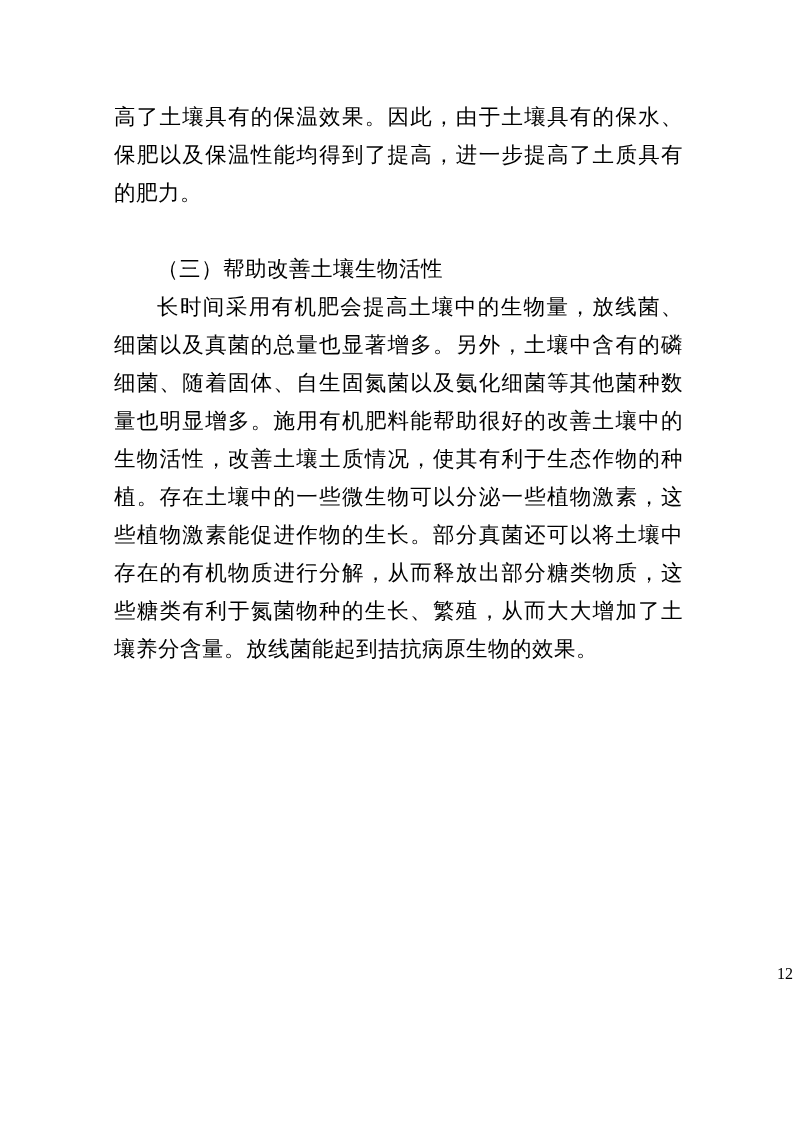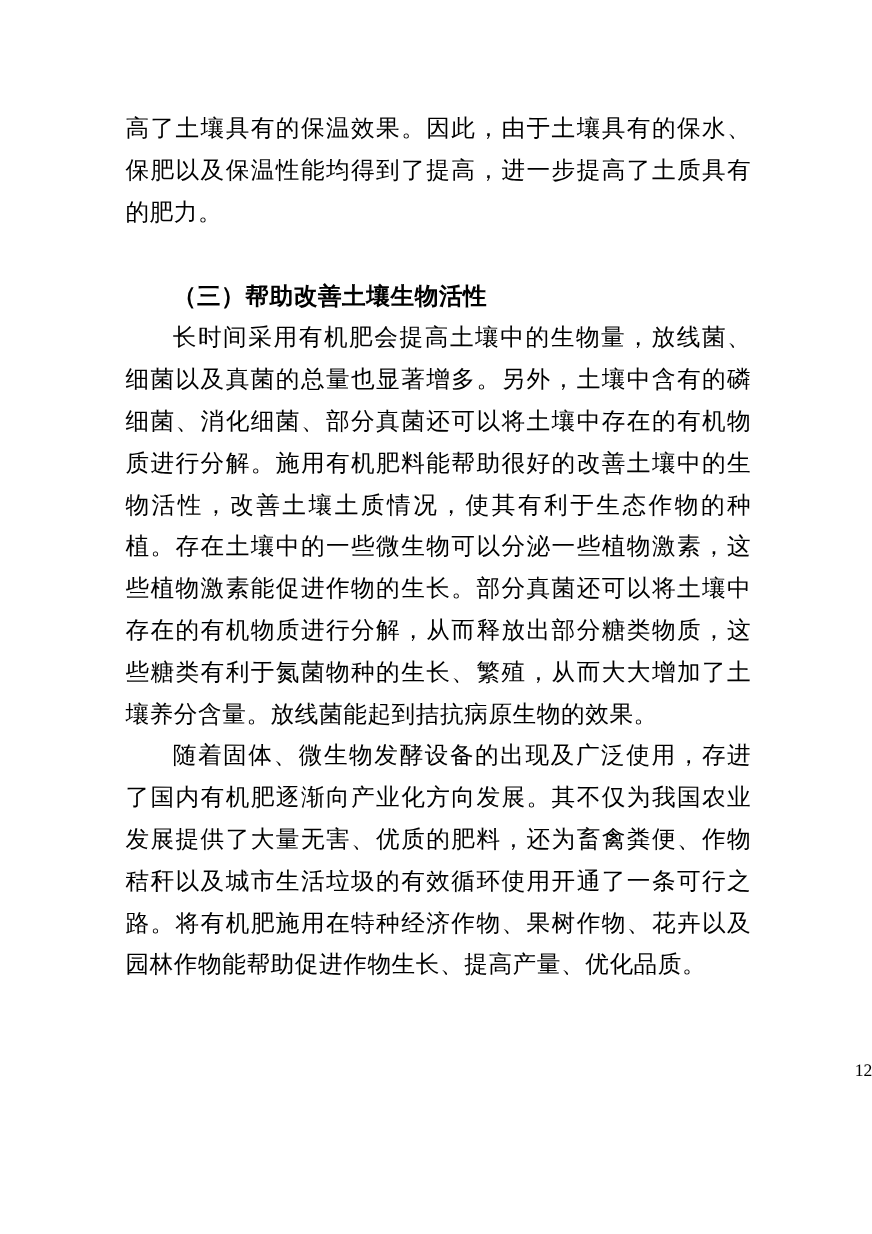--- a/index.html
+++ b/index.html
@@ -29,21 +29,21 @@
   }
   .para-indent {
     text-indent: 2em;
   }
   .section-heading {
     margin: 0;
     margin-top: 38px !important;
     font-size: 21.5px;
     line-height: 38px;
     text-indent: 2em;
-    font-weight: bold;
+    font-weight: normal;
   }
   .footer {
     position: absolute;
     left: 0;
     right: 0;
     bottom: 62px;
     text-align: right;
   }
   .page-number {
     font-size: 16px;
@@ -54,22 +54,21 @@
 </style>
 </head>
 <body>
 
 <div class="page">
   <div class="doc-body">
     <p>高了土壤具有的保温效果。因此，由于土壤具有的保水、保肥以及保温性能均得到了提高，进一步提高了土质具有的肥力。</p>
 
     <p class="section-heading">（三）帮助改善土壤生物活性</p>
 
-    <p class="para-indent">长时间采用有机肥会提高土壤中的生物量，放线菌、细菌以及真菌的总量也显著增多。另外，土壤中含有的磷细菌、消化细菌、部分真菌还可以将土壤中存在的有机物质进行分解。施用有机肥料能帮助很好的改善土壤中的生物活性，改善土壤土质情况，使其有利于生态作物的种植。存在土壤中的一些微生物可以分泌一些植物激素，这些植物激素能促进作物的生长。部分真菌还可以将土壤中存在的有机物质进行分解，从而释放出部分糖类物质，这些糖类有利于氮菌物种的生长、繁殖，从而大大增加了土壤养分含量。放线菌能起到拮抗病原生物的效果。</p>
+    <p class="para-indent">长时间采用有机肥会提高土壤中的生物量，放线菌、细菌以及真菌的总量也显著增多。另外，土壤中含有的磷细菌、随着固体、自生固氮菌以及氨化细菌等其他菌种数量也明显增多。施用有机肥料能帮助很好的改善土壤中的生物活性，改善土壤土质情况，使其有利于生态作物的种植。存在土壤中的一些微生物可以分泌一些植物激素，这些植物激素能促进作物的生长。部分真菌还可以将土壤中存在的有机物质进行分解，从而释放出部分糖类物质，这些糖类有利于氮菌物种的生长、繁殖，从而大大增加了土壤养分含量。放线菌能起到拮抗病原生物的效果。</p>
 
 
-    <p class="para-indent">随着固体、微生物发酵设备的出现及广泛使用，存进了国内有机肥逐渐向产业化方向发展。其不仅为我国农业发展提供了大量无害、优质的肥料，还为畜禽粪便、作物秸秆以及城市生活垃圾的有效循环使用开通了一条可行之路。将有机肥施用在特种经济作物、果树作物、花卉以及园林作物能帮助促进作物生长、提高产量、优化品质。</p>
   </div>
 
   <div class="footer">
     <span class="page-number">12</span>
   </div>
 </div>
 
 </body></html>

